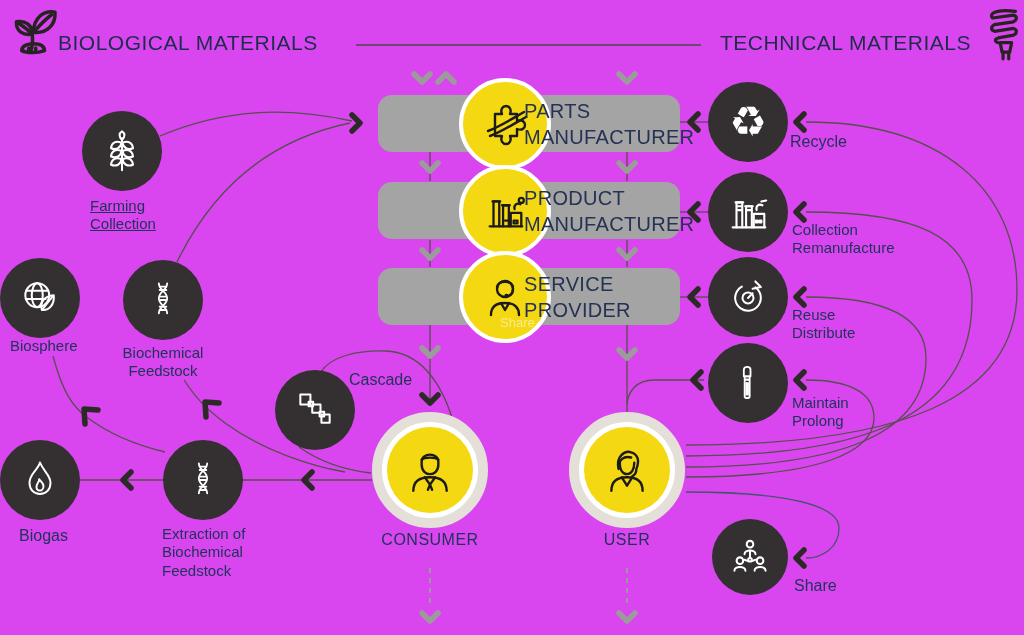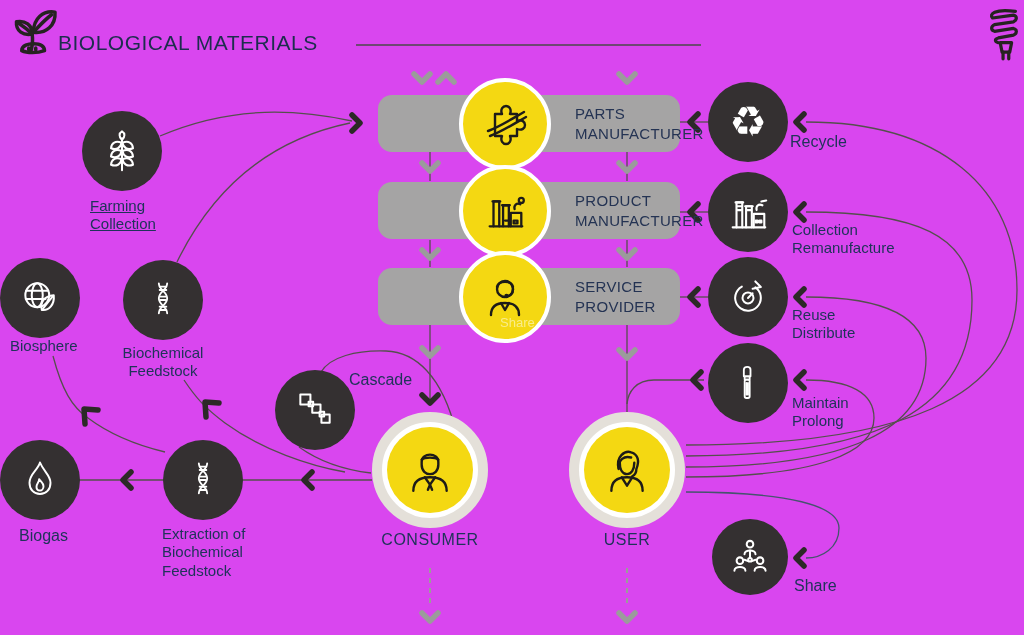--- a/index.html
+++ b/index.html
@@ -12,22 +12,22 @@
   
   .node{position:absolute;border-radius:50%;background:#343031;display:flex;
         align-items:center;justify-content:center;z-index:2;}
   .node svg{stroke:#fff;fill:none;stroke-width:2.2;stroke-linecap:round;stroke-linejoin:round;}
   .u-ico{color:#fff;font-size:42px;line-height:1;font-family:"DejaVu Sans",sans-serif;}
   
   .lbl{position:absolute;color:#20335a;font-size:15px;line-height:1.22;white-space:pre-line;z-index:3;}
   .lbl.ctr{text-align:center;}
   
   .bar{position:absolute;left:378px;width:302px;height:57px;background:#a5a4a4;border-radius:14px;z-index:1;}
-  .bar-lbl{position:absolute;left:575px;width:130px;height:57px;display:flex;align-items:center;
-           color:#243353;font-size:15px;line-height:1.3;letter-spacing:.3px;white-space:pre-line;z-index:3;}
+  .bar-lbl{position:absolute;left:524px;width:130px;height:57px;display:flex;align-items:center;
+           color:#243353;font-size:20px;line-height:1.3;letter-spacing:.3px;white-space:pre-line;z-index:3;}
   .ycirc{position:absolute;width:84px;height:84px;border-radius:50%;background:#f4d812;
          border:4px solid #fff;display:flex;align-items:center;justify-content:center;z-index:2;}
   .ycirc svg{stroke:#1d1b18;fill:none;stroke-width:2.4;stroke-linecap:round;stroke-linejoin:round;}
   
   .ring{position:absolute;width:96px;height:96px;border-radius:50%;background:#fff;
         border:10px solid #e4e0d9;display:flex;align-items:center;justify-content:center;z-index:2;}
   .ring .inner{width:86px;height:86px;border-radius:50%;background:#f4d812;
         display:flex;align-items:center;justify-content:center;}
   .ring svg{stroke:#1d1b18;fill:none;stroke-width:2.3;stroke-linecap:round;stroke-linejoin:round;}
   .wm{position:absolute;left:500px;top:315px;color:rgba(255,255,255,.5);font-size:13px;z-index:2;}
@@ -117,20 +117,21 @@
       <path d="M31 30 C32 14 42 5 56 7 C57 22 46 32 31 30Z"></path>
       <path d="M52 10 C44 16 37 24 31 30"></path>
       <path d="M30 32 C20 34 11 29 12 18 C22 16 30 22 30 32Z"></path>
       <path d="M15 20 C21 24 26 28 30 32"></path>
       <path d="M18 51 C18 45 26 43 31 43 C38 43 44 45 44 51 C36 54 24 54 18 51Z"></path>
       <path d="M26 48 L26 50 M34 48 L34 50"></path>
     </svg>
   </div>
   <div class="h-title" style="left:58px;top:31px;">BIOLOGICAL MATERIALS</div>
 
+  <div class="h-title" style="left:720px;top:31px;">TECHNICAL MATERIALS</div>
   <div class="abs hdr-ico" style="left:985px;top:6px;z-index:3;">
     <svg width="38" height="62" viewBox="0 0 40 64" stroke-width="3.4">
       <path d="M32 5 C10 2 4 8 8 12 L30 9 C34 10 34 14 30 16 L10 19 C6 21 6 25 10 26 L30 23 C34 24 34 28 30 30 L14 33 C10 34 10 37 14 38"></path>
       <path d="M16 38 L28 38 L26 48 L18 48 Z"></path>
       <path d="M19 48 L19 55 M25 48 L25 55"></path>
     </svg>
   </div>
 
   <div class="bar" style="top:95px;"></div>
   <div class="bar" style="top:182px;"></div>

